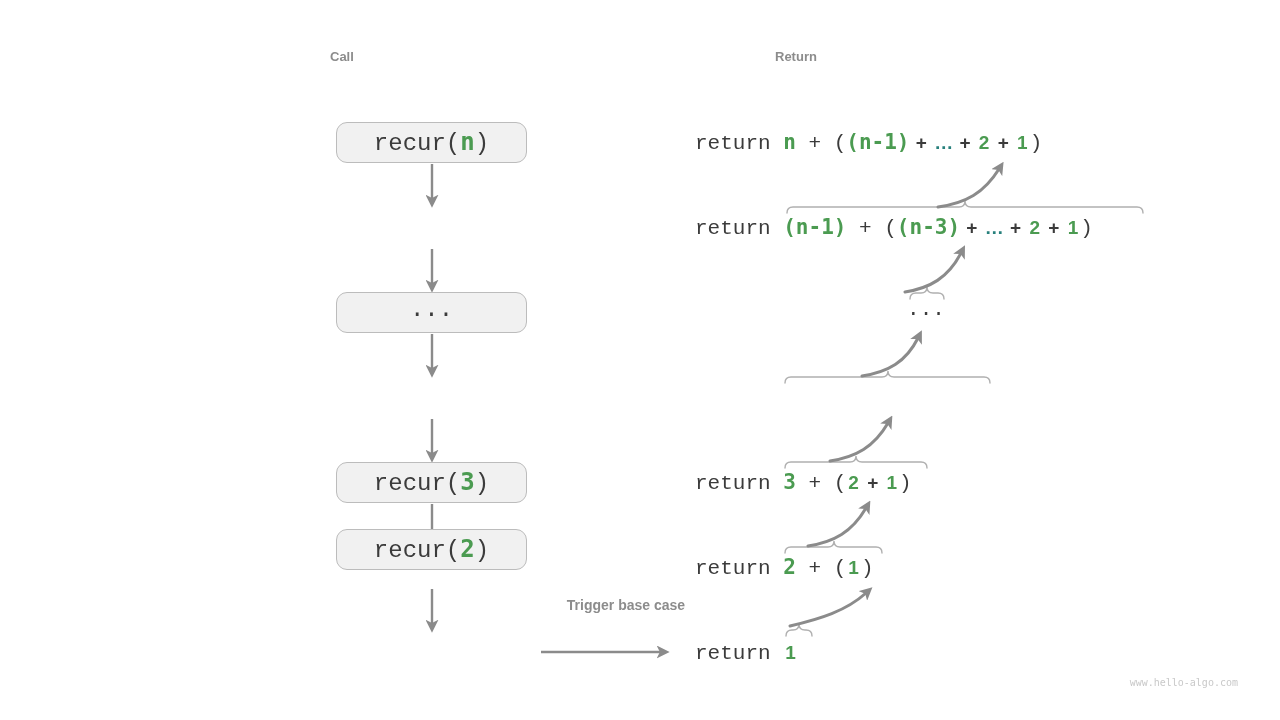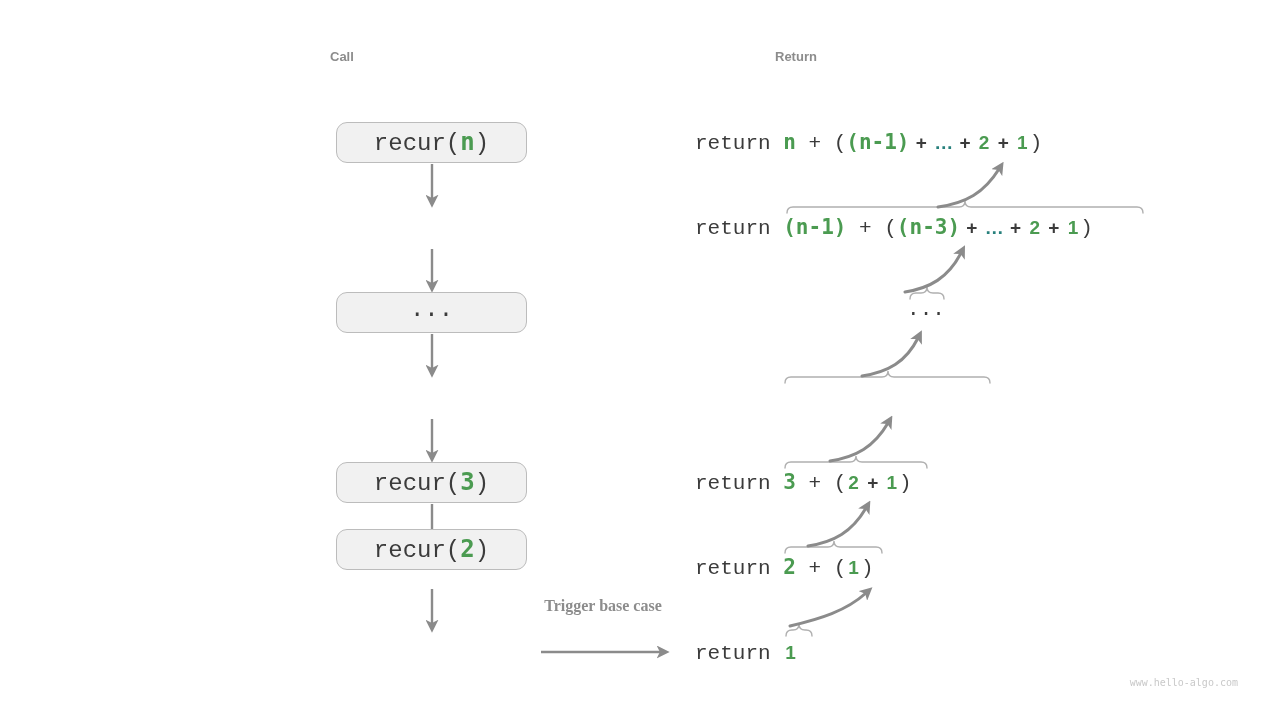--- a/index.html
+++ b/index.html
@@ -20,23 +20,23 @@
   .ret{position:absolute;left:695px;height:30px;line-height:30px;font-size:21px;
        color:var(--dark);white-space:nowrap;}
   .ret-dots{position:absolute;left:886px;width:80px;text-align:center;height:30px;
        line-height:30px;font-size:21px;color:var(--dark);}
   .lift{position:relative;top:-4px;}
   .s-code{font-family:Liberation Mono, monospace;color:var(--dark);}
   .s-kw{font-family:"DejaVu Sans Mono","Liberation Mono",monospace;font-weight:bold;color:var(--green);}
   .s-num{font-family:"Liberation Sans","DejaVu Sans",sans-serif;font-weight:bold;color:var(--green);font-size:19px;padding:0 2px;}
   .s-plus{font-family:"Liberation Sans","DejaVu Sans",sans-serif;font-weight:bold;color:var(--dark);font-size:19px;padding:0 1px;}
   .s-dots{font-family:"Liberation Sans","DejaVu Sans",sans-serif;font-weight:bold;color:var(--teal);font-size:19px;padding:0 1px;letter-spacing:-1px;}
-  .trigger{position:absolute;left:493px;top:597px;width:220px;text-align:center;
-       font-family:Liberation Serif, serif;font-weight:bold;
-       font-size:16px;color:var(--gray);}
+  .trigger{position:absolute;left:516px;top:597px;width:220px;text-align:center;
+       font-family:Liberation Sans, sans-serif;font-weight:bold;
+       font-size:14px;color:var(--gray);}
   .watermark{position:absolute;right:42px;top:677px;font-size:10px;color:var(--watermark);
        font-family:"DejaVu Sans Mono","Liberation Mono",monospace;}
   .varrow{stroke:var(--arrow);stroke-width:2.4;}
   .carrow{stroke:var(--arrow);stroke-width:3;fill:none;stroke-linecap:round;}
   .brace{stroke:var(--brace);stroke-width:1.4;fill:none;stroke-linecap:round;}
 </style>
 </head>
 <body>
 
 <div class="canvas">

